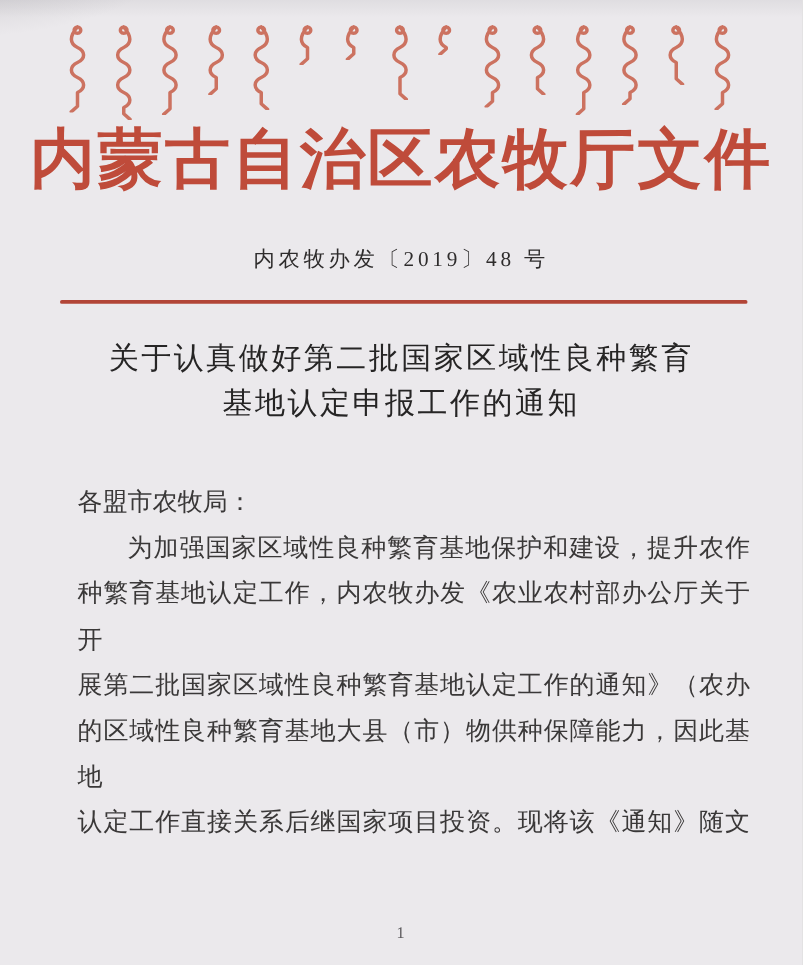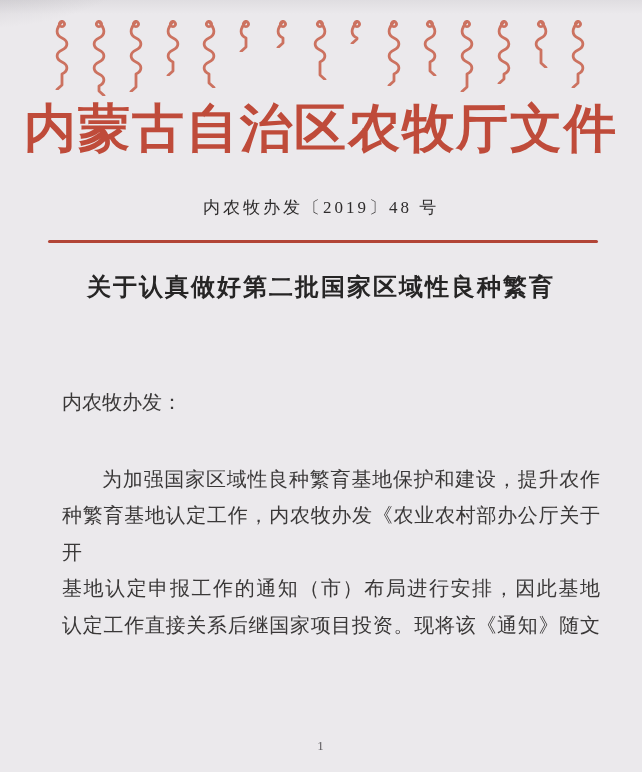--- a/index.html
+++ b/index.html
@@ -75,41 +75,41 @@
   }
 
   .notice-title {
     position: absolute;
     top: 269px;
     left: 0;
     width: 100%;
     text-align: center;
     font-size: 24px;
     line-height: 36px;
-    font-weight: 700;
+    font-weight: 400;
     letter-spacing: 2px;
     color: #262525;
   }
 
   .body-text {
     position: absolute;
     top: 384px;
     left: 62px;
     width: 538px;
     font-size: 20px;
     line-height: 36.6px;
     color: #3a3838;
   }
   .body-line { white-space: nowrap; }
   .body-line.justify {
     white-space: normal;
     text-align: justify;
     text-align-last: justify;
   }
-  .body-line.indent { text-indent: 2em; margin-top: 40px; }
+  .body-line.indent { text-indent: 2em; }
 
   .page-number {
     position: absolute;
     top: 738px;
     left: 0;
     width: 100%;
     text-align: center;
     font-size: 13px;
     color: #5d5b5e;
     letter-spacing: 1px;
@@ -169,27 +169,29 @@
     </div>
 
   <h1 class="agency-title" style="color: rgb(191, 75, 58);">内蒙古自治区农牧厅文件</h1>
 
   <div class="doc-number">内农牧办发〔2019〕48 号</div>
 
   <div class="red-divider" style="background: rgb(178, 69, 55);"></div>
 
   <div class="notice-title">
     <div>关于认真做好第二批国家区域性良种繁育</div>
+    <div>基地认定申报工作的通知</div>
   </div>
 
   <div class="body-text">
-    <div class="body-line">内农牧办发：</div>
+    <div class="body-line">各盟市农牧局：</div>
     <div id="body-lines-container">
         <div class="body-line justify indent">为加强国家区域性良种繁育基地保护和建设，提升农作</div>
         <div class="body-line justify">种繁育基地认定工作，内农牧办发《农业农村部办公厅关于开</div>
-        <div class="body-line justify">基地认定申报工作的通知（市）布局进行安排，因此基地</div>
+        <div class="body-line justify">展第二批国家区域性良种繁育基地认定工作的通知》（农办</div>
+        <div class="body-line justify">的区域性良种繁育基地大县（市）物供种保障能力，因此基地</div>
         <div class="body-line justify">认定工作直接关系后继国家项目投资。现将该《通知》随文</div>
       </div>
   </div>
 
   <div class="page-number">1</div>
 
 </div>
 
 </body></html>

